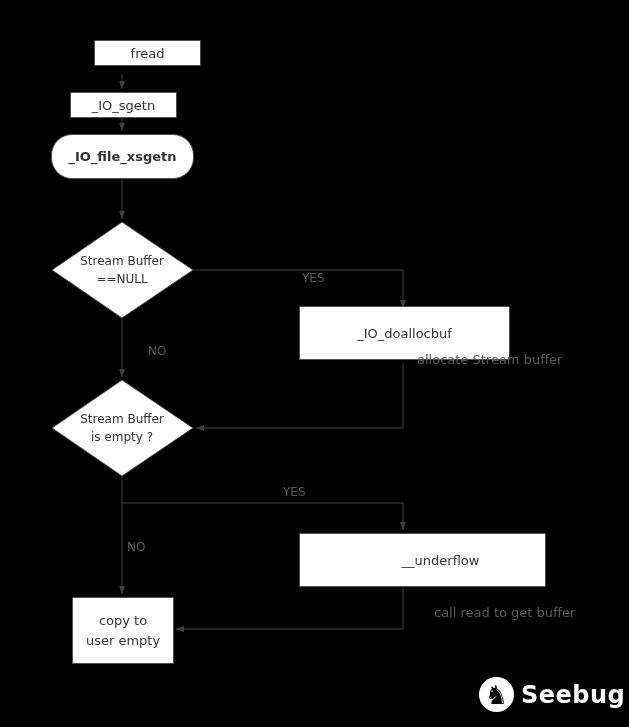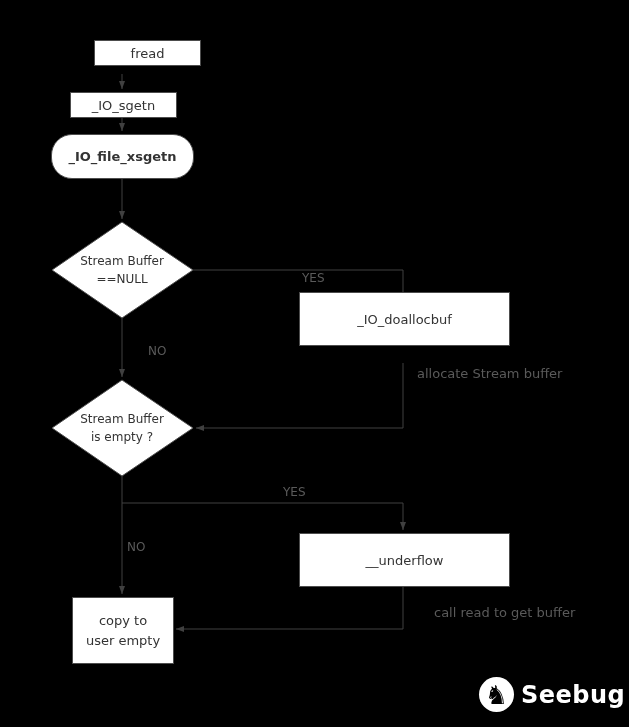--- a/index.html
+++ b/index.html
@@ -70,25 +70,25 @@
   </div>
 
   <div class="node" style="left:70px; top:92px; width:105px; height:24px;">
     <span>_IO_sgetn</span>
   </div>
 
   <div class="node node--bold" style="left:51px; top:134px; width:141px; height:43px;border-radius:21px;">
     <span>_IO_file_xsgetn</span>
   </div>
 
-  <div class="node" style="left:299px; top:292px; width:209px; height:52px;justify-content:center;">
+  <div class="node" style="left:299px; top:306px; width:209px; height:52px;justify-content:center;">
     <span>_IO_doallocbuf</span>
   </div>
 
-  <div class="node" style="left:299px; top:533px; width:209px; height:52px;">
+  <div class="node" style="left:299px; top:533px; width:209px; height:52px;padding-left:36px;">
     <span>__underflow</span>
   </div>
 
   <div class="node node--multiline" style="left:72px; top:597px; width:100px; height:65px;">
     <span>copy to</span>
     <span>user empty</span>
   </div>
 
   <div class="diamond-label" style="left:47px; top:252px;">
     <span>Stream Buffer</span>
@@ -98,21 +98,21 @@
   <div class="diamond-label" style="left:47px; top:410px;">
     <span>Stream Buffer</span>
     <span>is empty ?</span>
   </div>
 
   <span class="edge-label" style="left:302px; top:271px;">YES</span>
   <span class="edge-label" style="left:148px; top:344px;">NO</span>
   <span class="edge-label" style="left:283px; top:485px;">YES</span>
   <span class="edge-label" style="left:127px; top:540px;">NO</span>
 
-  <span class="annotation" style="left:417px; top:366px;">allocate Stream buffer</span>
+  <span class="annotation" style="left:417px; top:352px;">allocate Stream buffer</span>
   <span class="annotation" style="left:434px; top:594px;margin-top:11px;">call read to get buffer</span>
 
   <div class="logo">
     <div class="logo-icon">
       <span>♞</span>
     </div>
     <span class="logo-text">Seebug</span>
   </div>
 
 </div>

